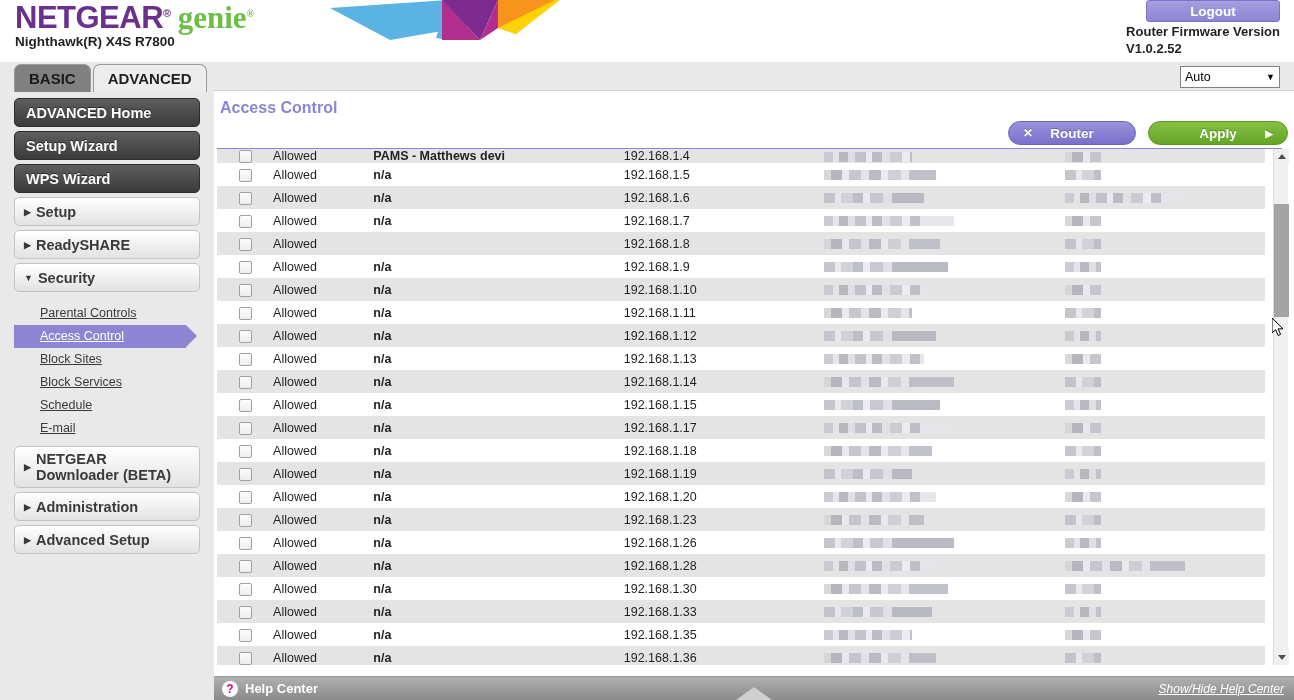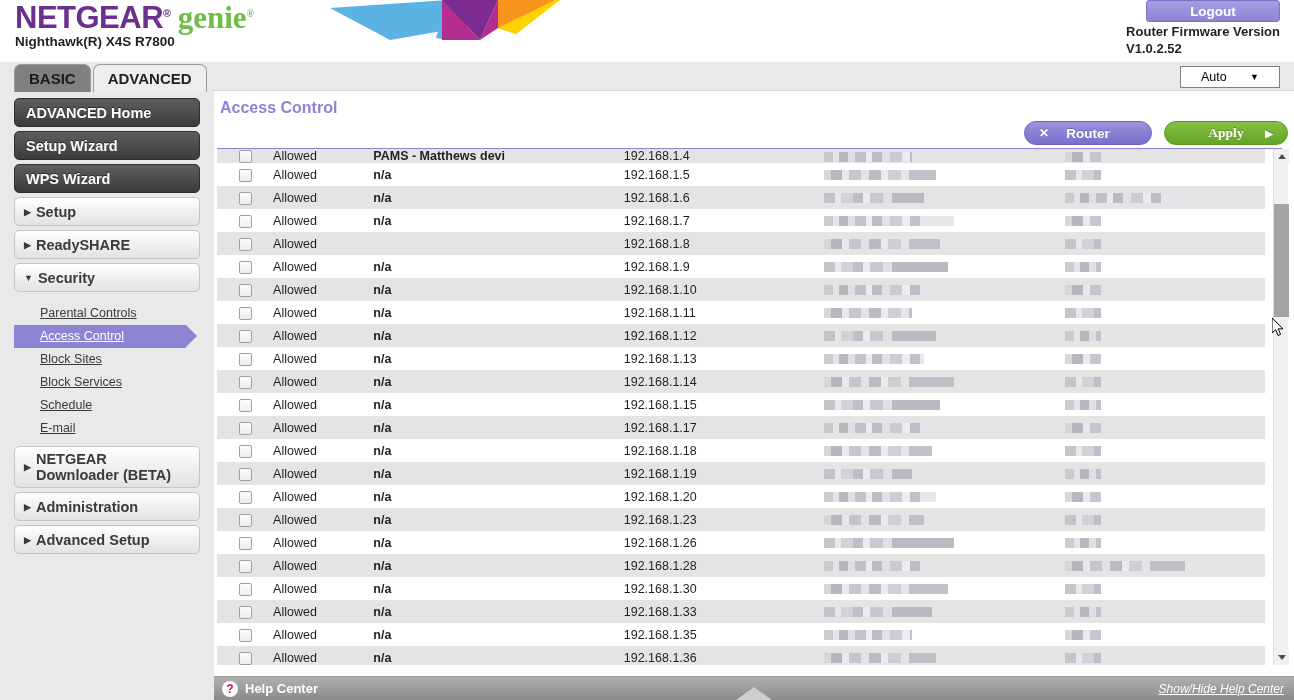--- a/index.html
+++ b/index.html
@@ -69,21 +69,21 @@
     line-height:18px;
   }
   .tab.inactive { background:#808080; color:#1a1a1a; }
   .tab.active { background:#ededed; color:#231f20; margin-left:2px; }
 
   .lang-select {
     position:absolute; right:14px; top:66px;
     width:100px; height:22px;
     border:1px solid #808080; background:#ffffff;
     font-size:12.5px; color:#000;
-    display:flex; align-items:center; padding:0 20px;
+    display:flex; align-items:center; padding:0 4px;
     justify-content:space-between; cursor:pointer;
   }
   .lang-arrow { font-size:9px; color:#000; }
 
   
   .sidebar {
     position:absolute; left:0; top:90px; width:214px; height:610px;
     background:#e9e9e9; padding:8px 0 0 14px;
   }
   .nav-dark {
@@ -142,24 +142,23 @@
     position:relative;
     text-shadow:0 -1px 0 rgba(0,0,0,.25);
   }
   .btn-cancel {
     width:128px;
     background: linear-gradient(#9b92dc,#7a6fcc);
     border:1px solid #6f64bd;
   }
   .btn-cancel .gl { position:absolute; left:14px; font-size:12px; font-weight:bold;}
   .btn-apply {
-    width:124px;
+    width:140px;
     background: linear-gradient(#86c043,#63a524);
     border:1px solid #59971f;
-    font-family:Liberation Serif, serif;
   }
   .btn-apply .gl { position:absolute; right:14px; font-size:10px; }
 
   .hrule {
     position:absolute; left:3px; top:57px; width:1065px; height:2px;
     background:#8d84d4;
   }
 
   
   .table-wrap {

